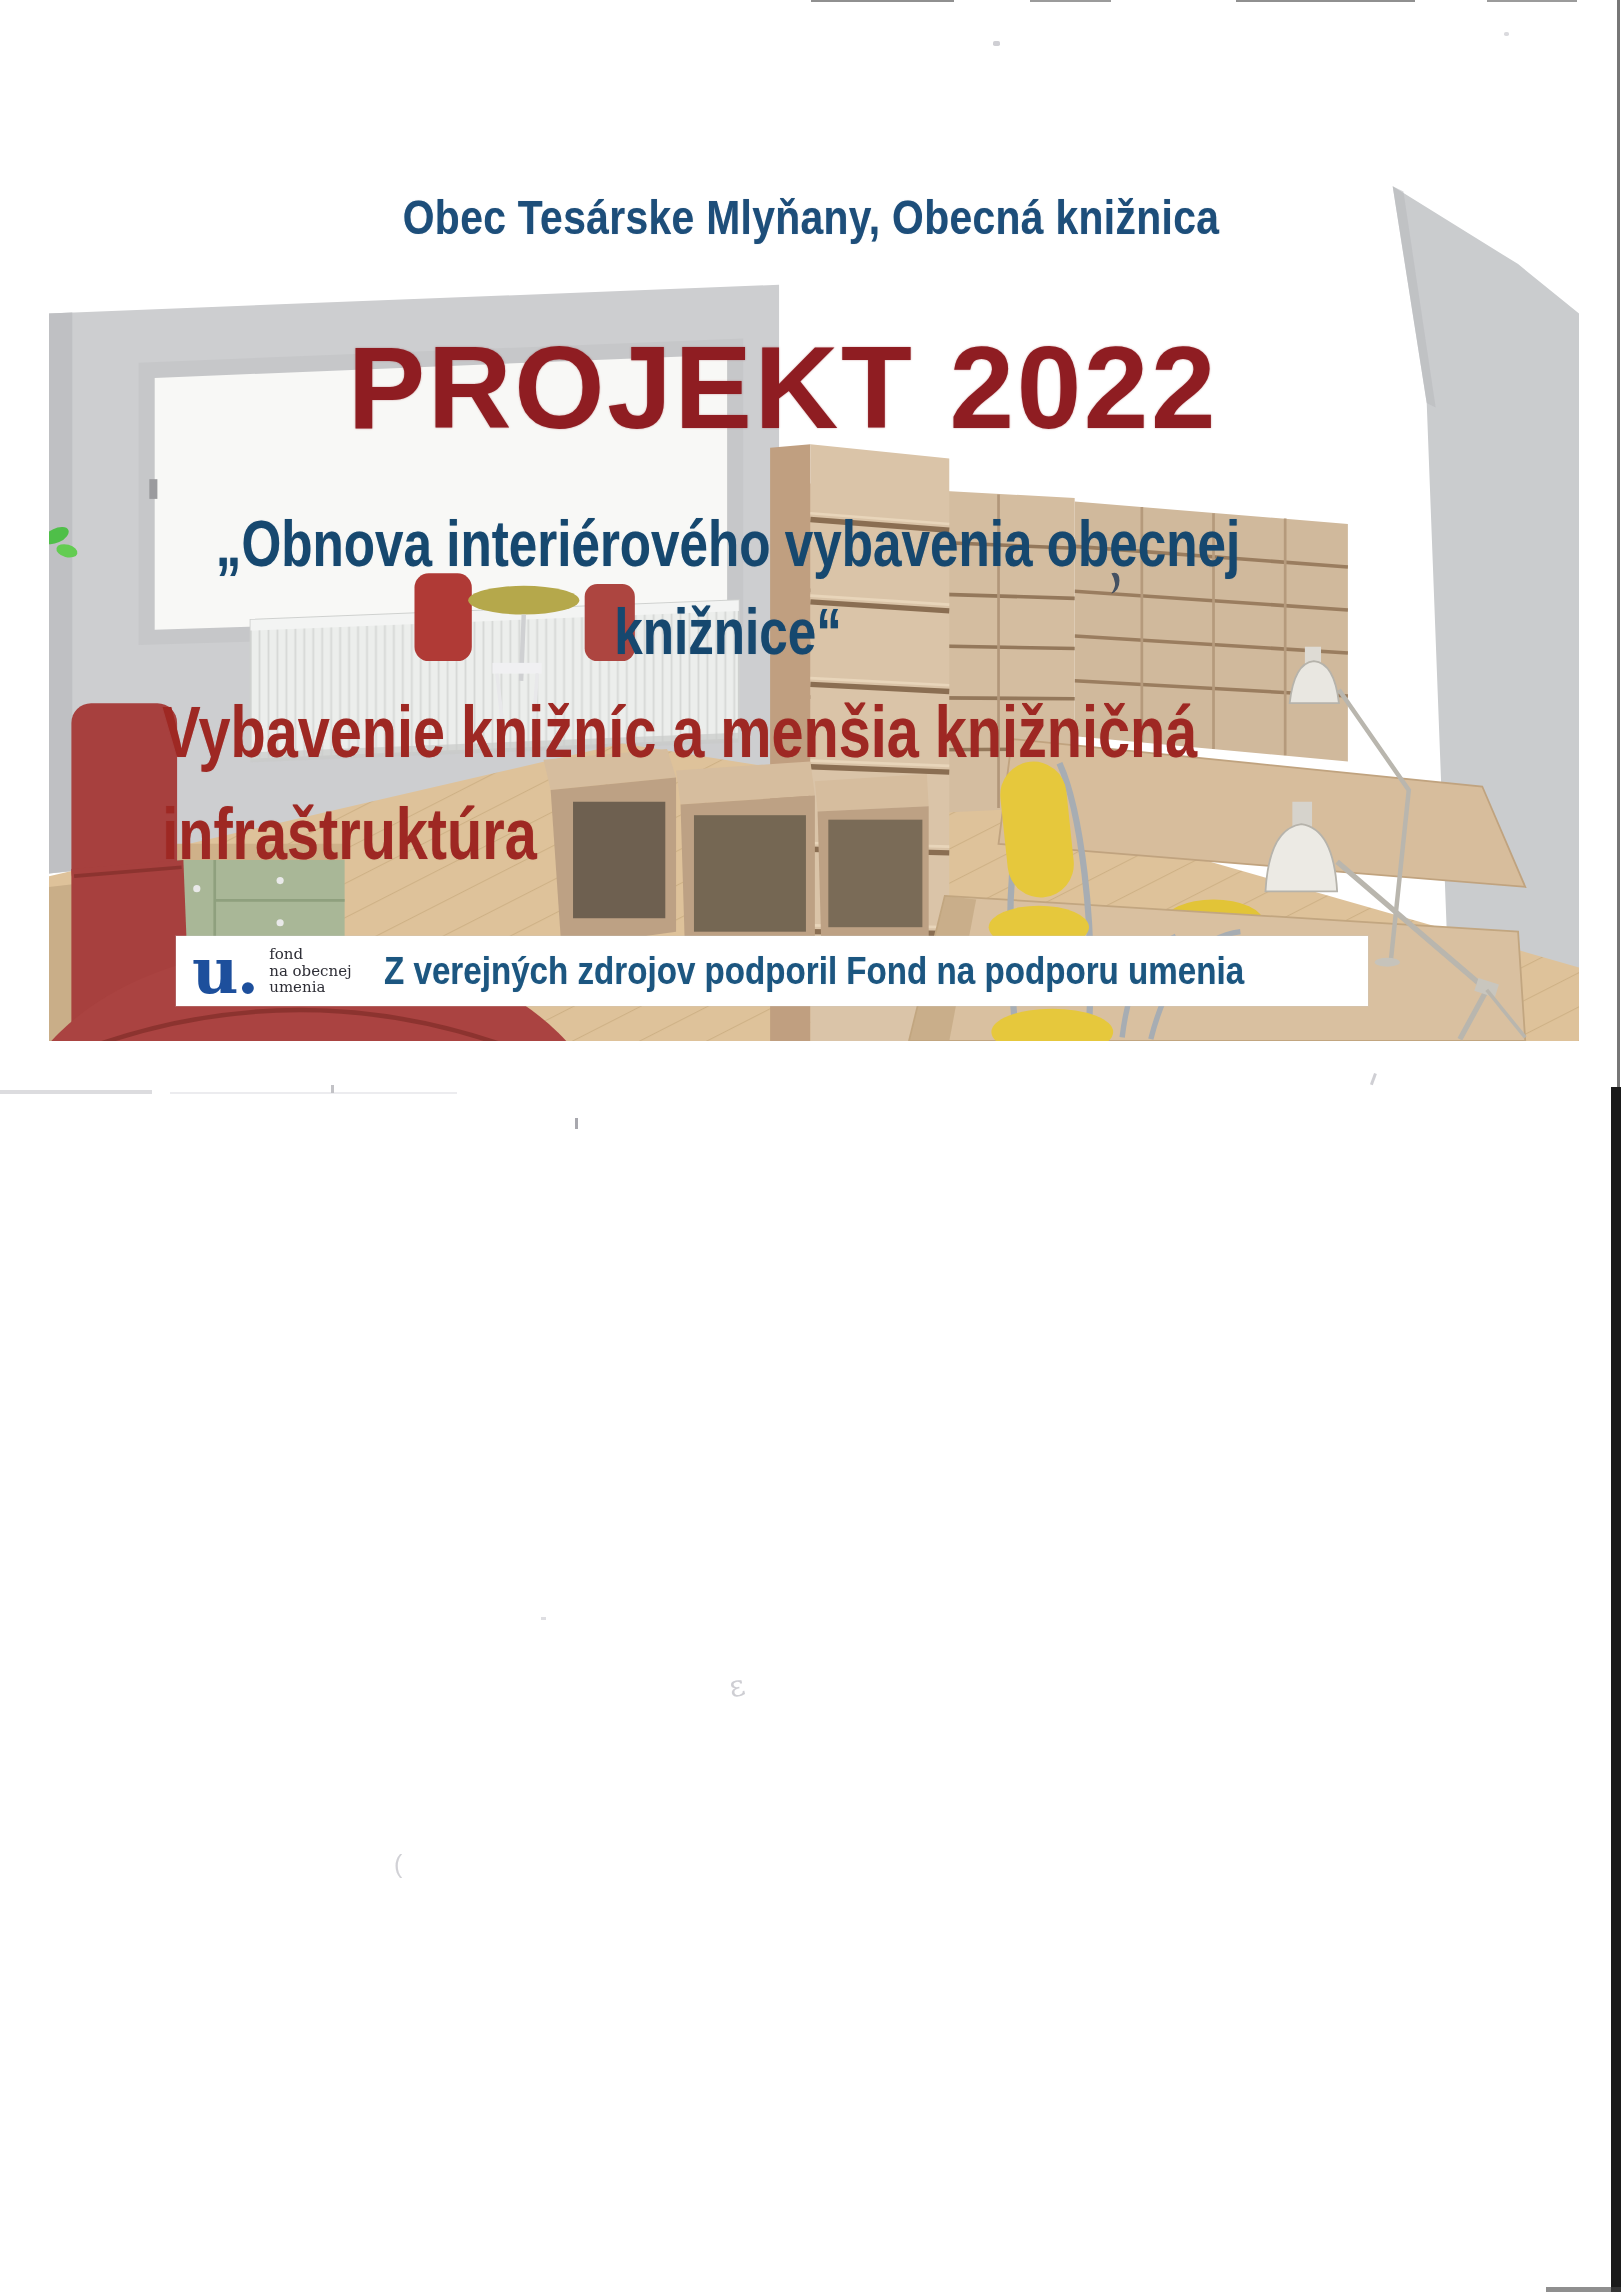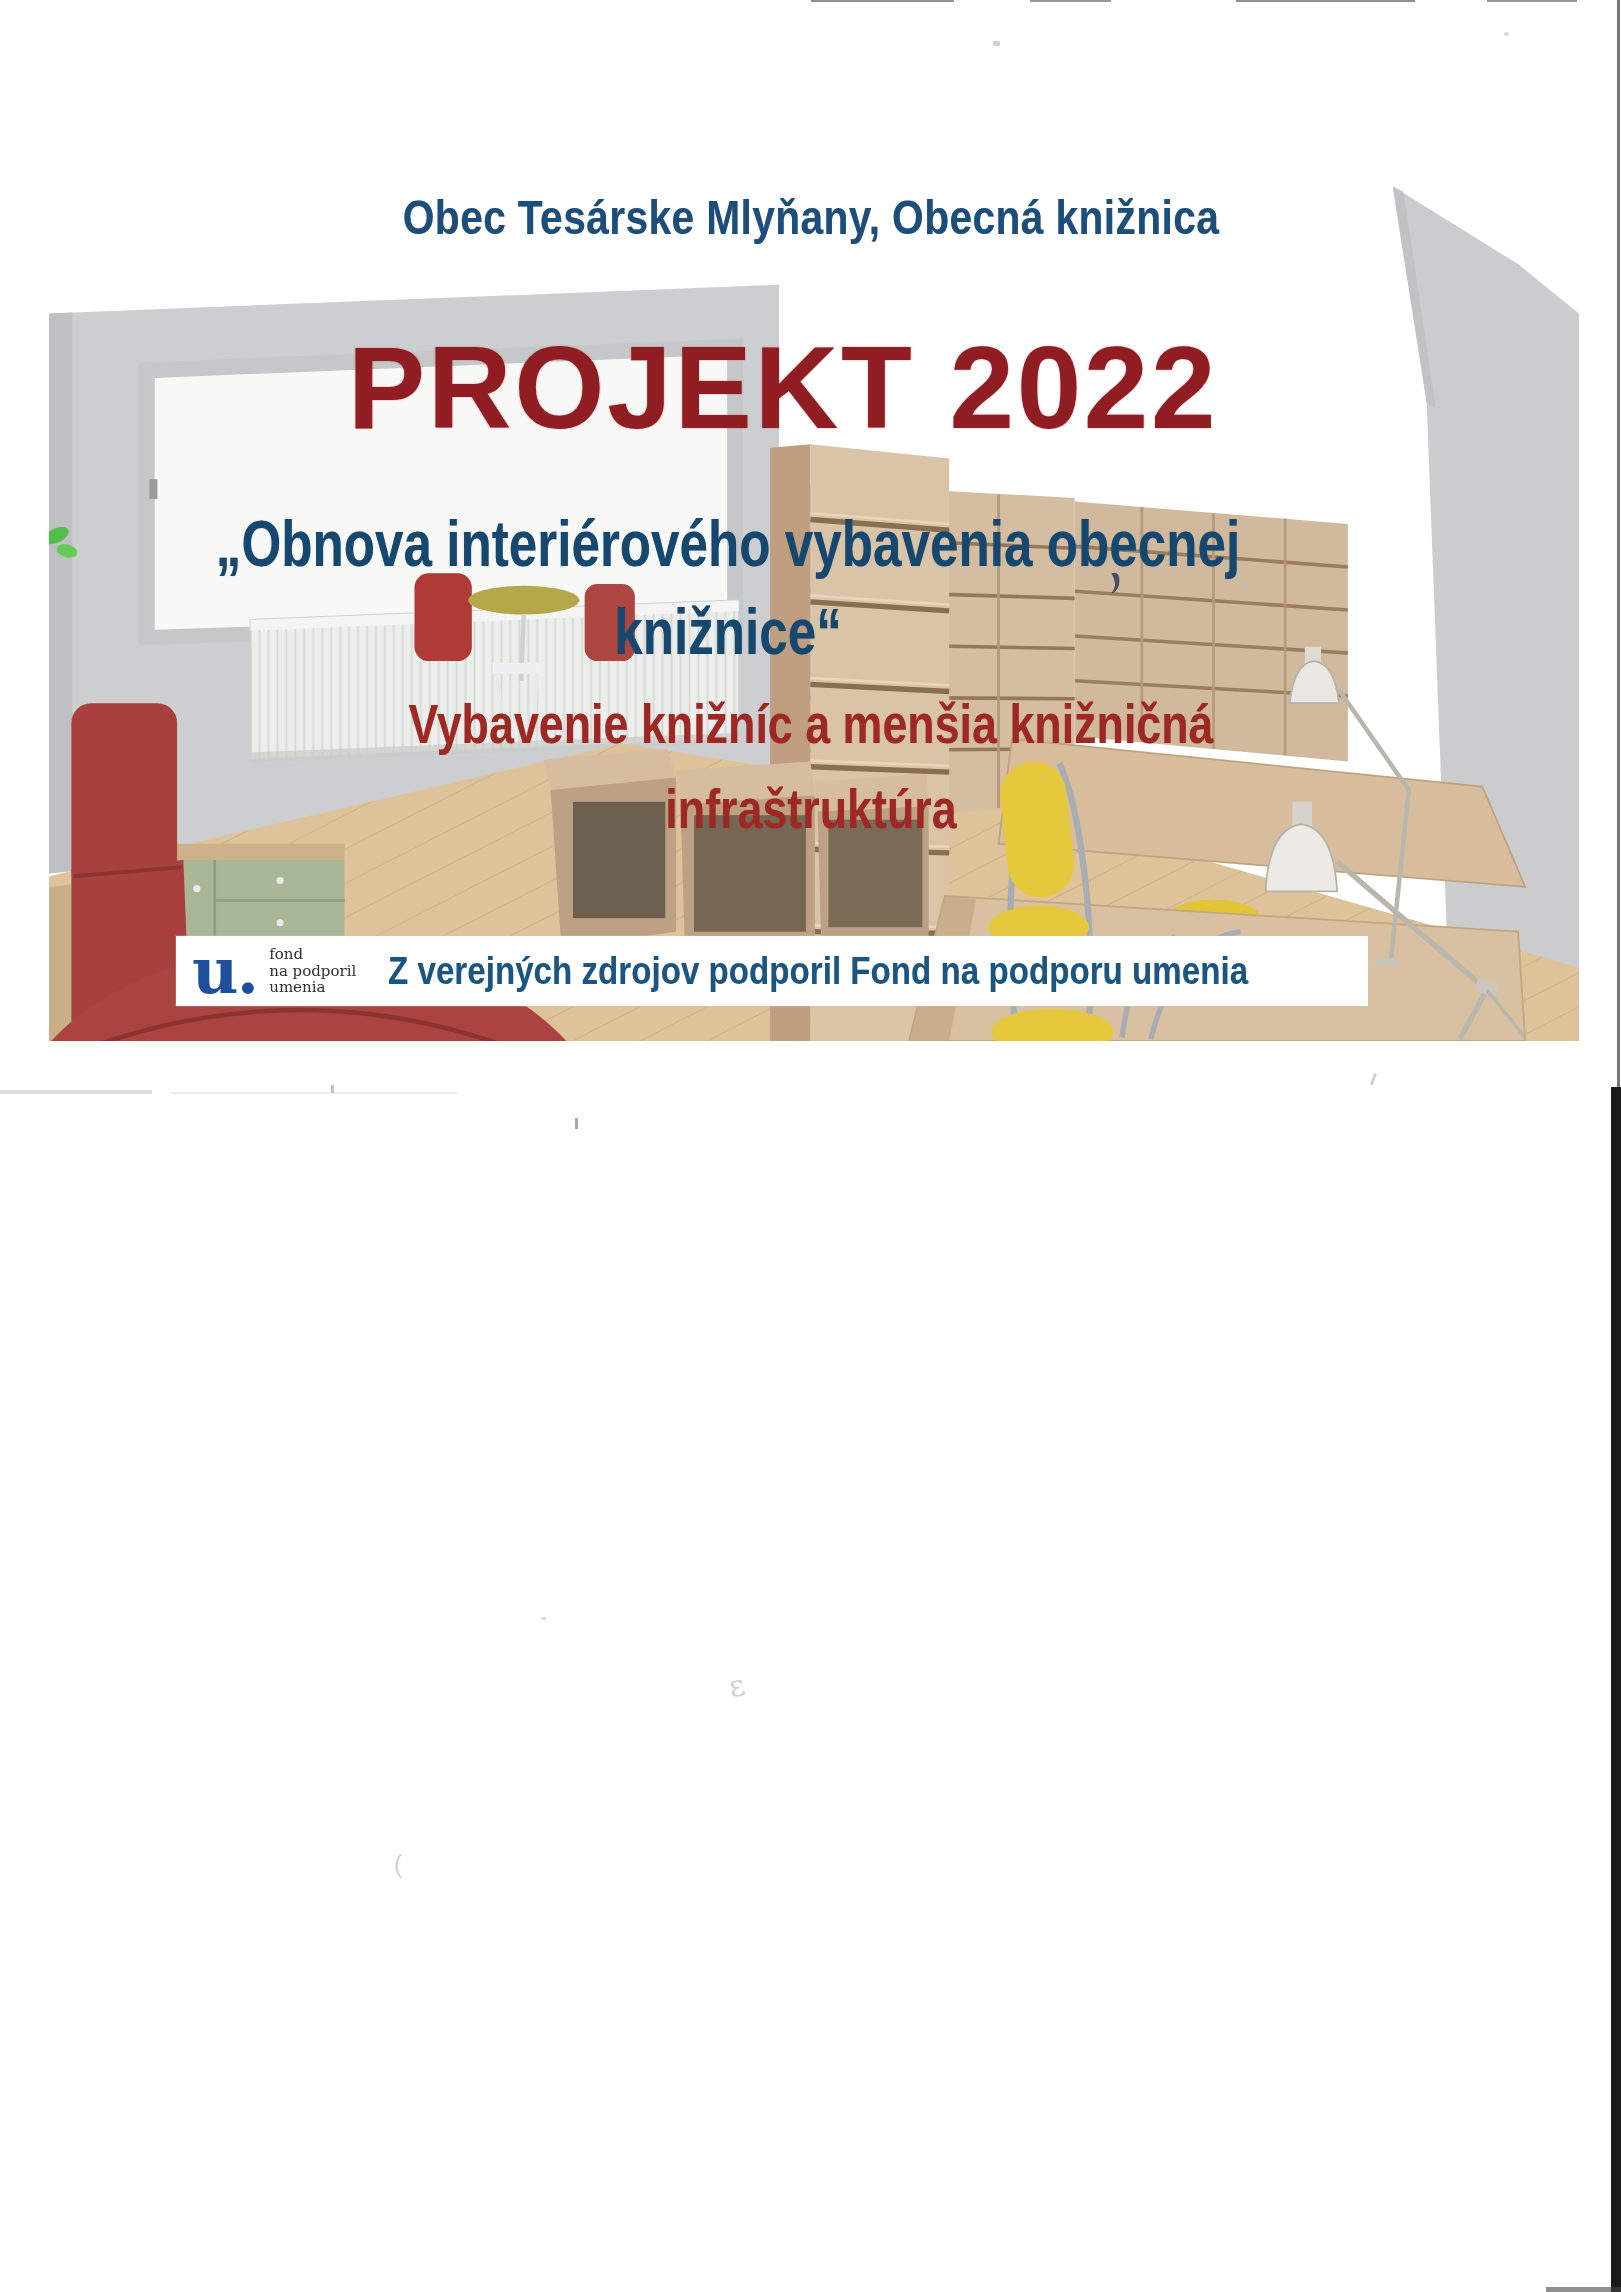--- a/index.html
+++ b/index.html
@@ -27,22 +27,22 @@
   }
   .subtitle{
     position:absolute;top:507px;left:0;width:1456px;text-align:center;
     color:var(--subtitle-blue,#16486f);font-weight:bold;font-size:64px;
     z-index:3;
   }
   .subtitle .line{transform:scaleX(.8);white-space:nowrap;
     text-shadow:0 0 0.9px rgba(22,72,111,.45);}
   .subtitle .line2{margin-top:14.3px;}
   .program{
-    position:absolute;top:691px;left:0;width:1622px;text-align:center;
-    color:var(--program-red,#9e2823);font-weight:bold;font-size:56px;
+    position:absolute;top:691px;left:0;width:1622px;text-align:left;
+    color:var(--program-red,#9e2823);font-weight:bold;font-size:72px;
     z-index:3;
   }
   .program .line{transform:scaleX(.8);white-space:nowrap;
     text-shadow:0 0 0.9px rgba(158,40,35,.4);}
   .program .line2{margin-top:19.7px;}
 
   
   .photo{
     position:absolute;left:49px;top:179px;width:1530px;height:862px;
     background:#ffffff;z-index:1;
@@ -247,21 +247,21 @@
 
   <div class="program">
     <div class="line line1">Vybavenie knižníc a menšia knižničná</div>
     <div class="line line2">infraštruktúra</div>
   </div>
 
   <div class="banner">
     <span class="fpu-logo">u.</span>
     <span class="fpu-caption">
       <div>fond</div>
-      <div>na podporil</div>
+      <div>na obecnej</div>
       <div>umenia</div>
     </span>
     <span class="banner-text">Z verejných zdrojov podporil Fond na podporu umenia</span>
   </div>
 
   <div class="art edge-thin"></div>
   <div class="art edge-thick"></div>
   <div class="art edge-bottom"></div>
   <div class="art topdash1"></div>
   <div class="art topdash2"></div>

